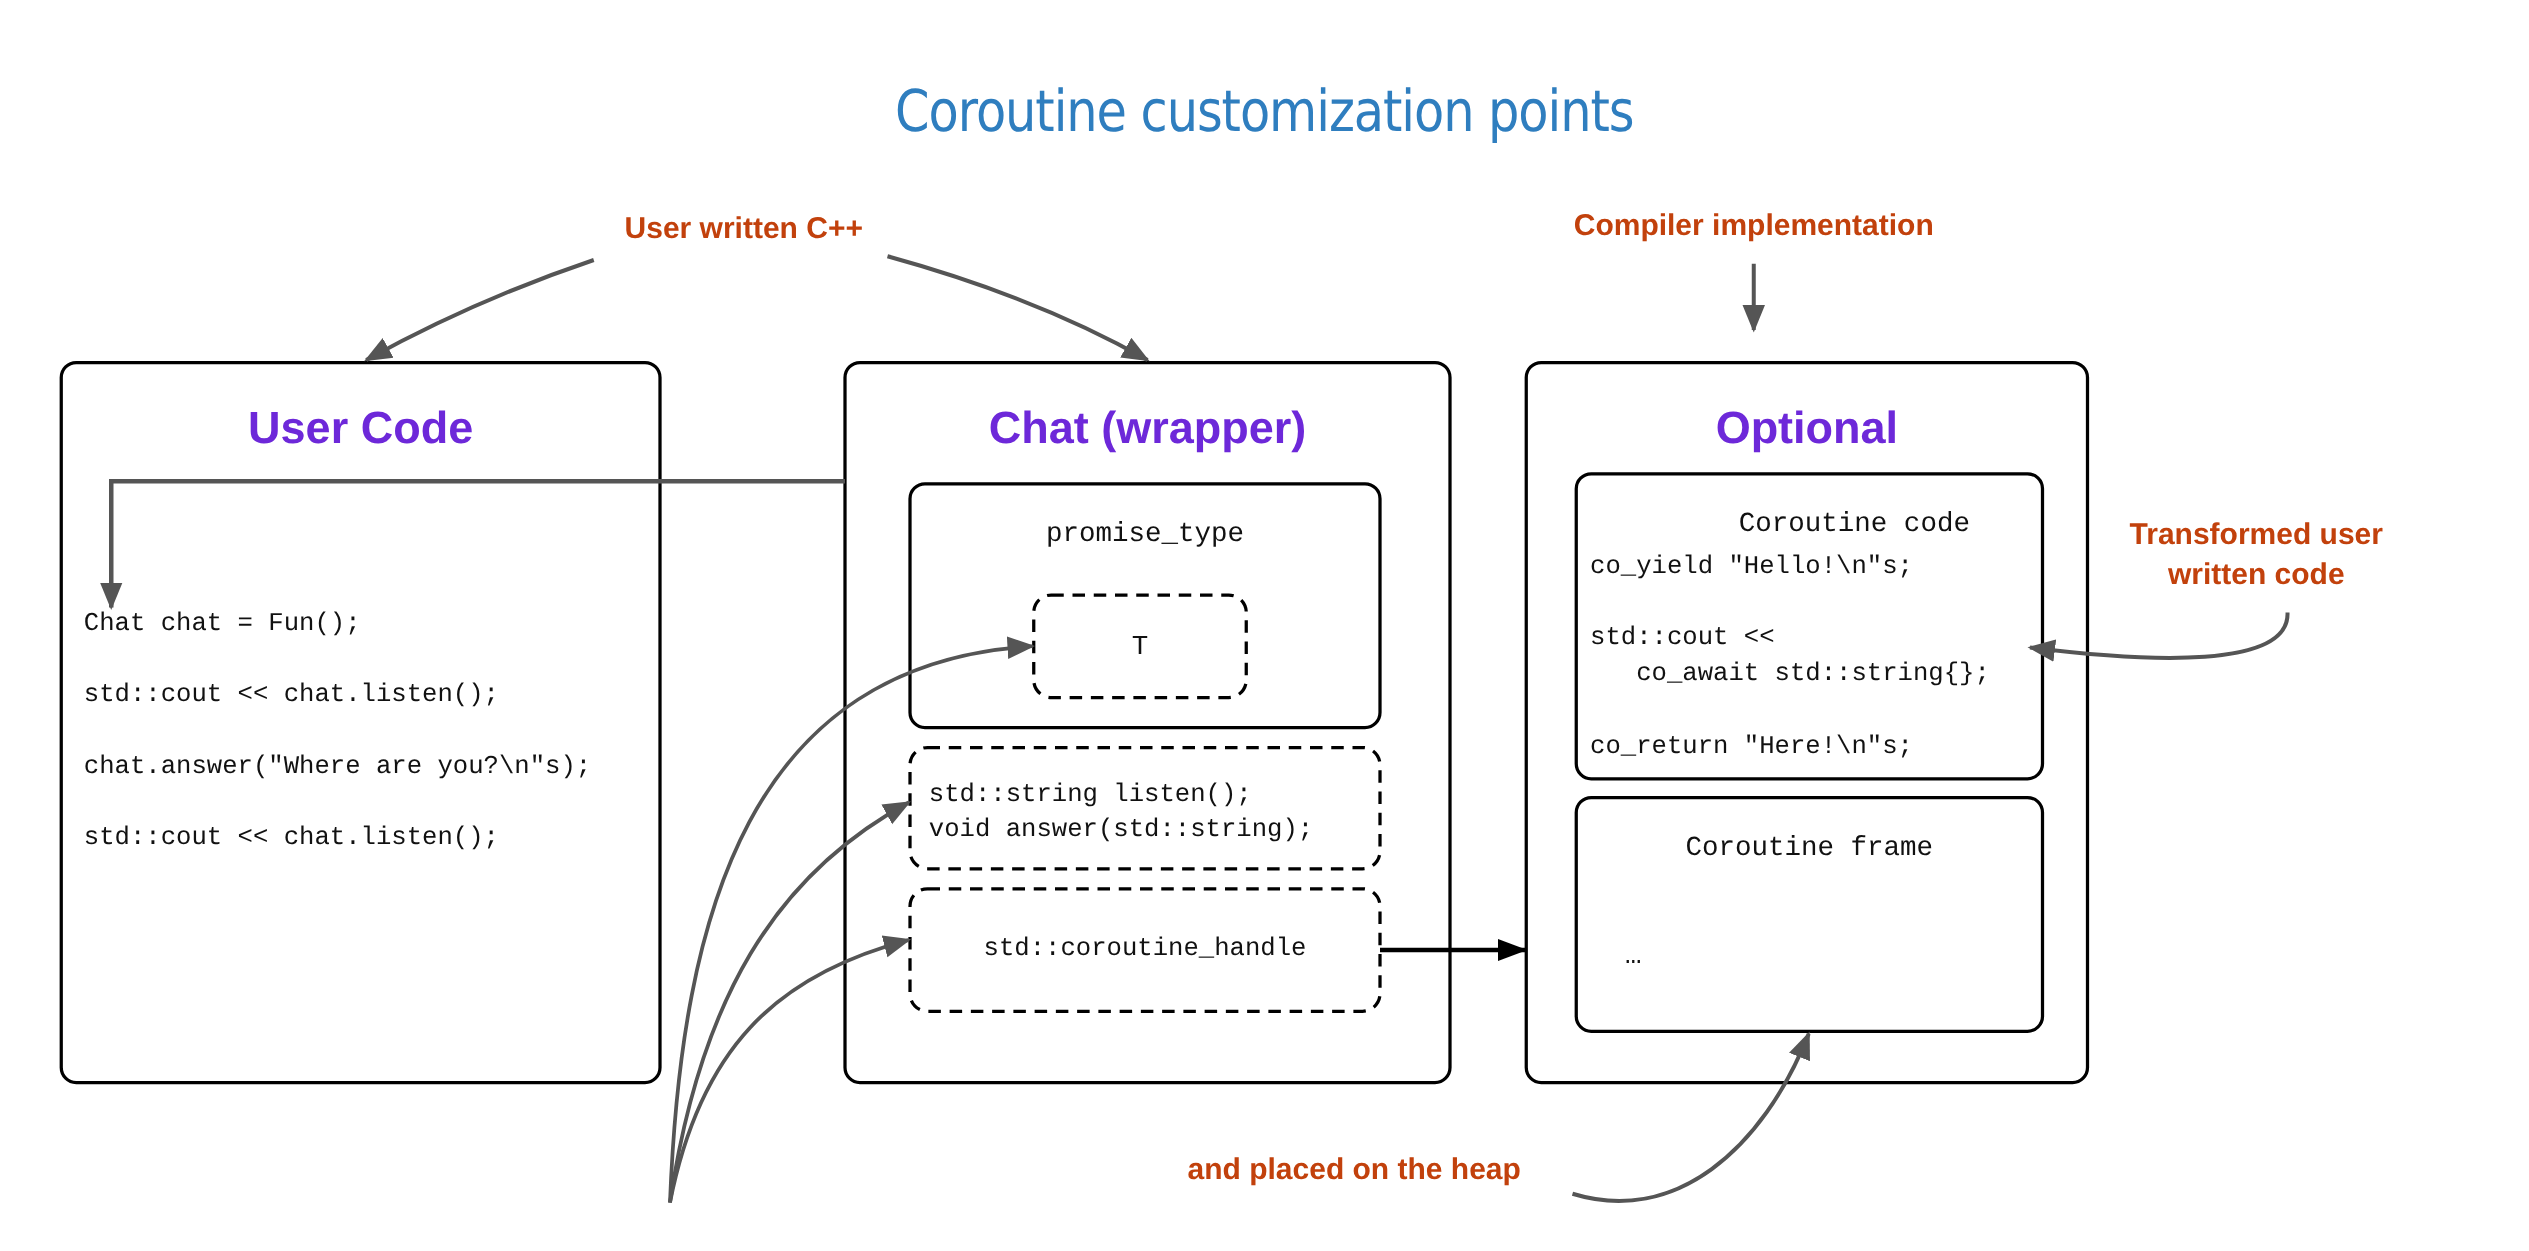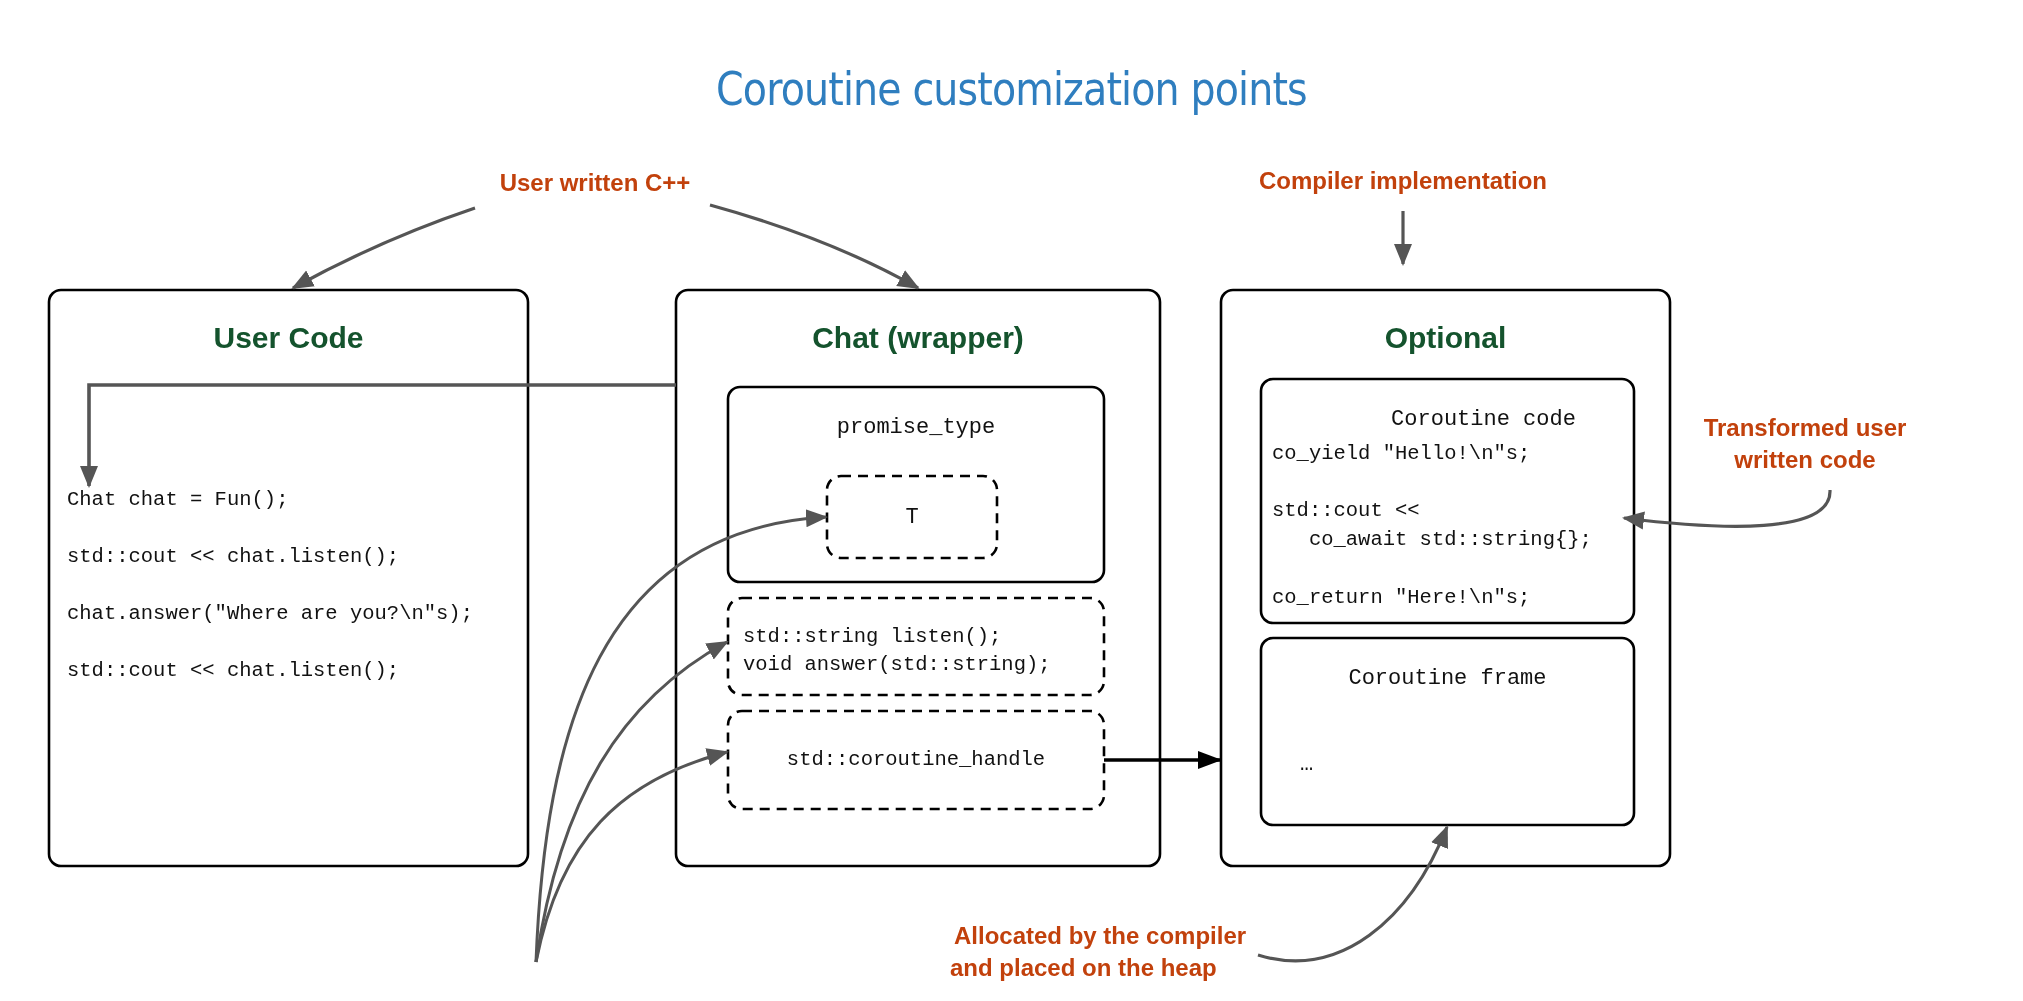--- a/index.html
+++ b/index.html
@@ -12,21 +12,21 @@
       letter-spacing: -1px; transform: scaleX(0.86); transform-origin: 1011px 0;
       white-space: nowrap;
     }
     .ann {
       font-family: "Liberation Sans", sans-serif; font-weight: bold;
       font-size: 24px; color: #c2410c; white-space: nowrap; text-align: center;
       line-height: 32px;
     }
     .box-title {
       font-family: "Liberation Sans", sans-serif; font-weight: bold;
-      font-size: 30px; color: #14532d; text-align: center; white-space: nowrap;
+      font-size: 36px; color: #6d28d9; text-align: center; white-space: nowrap;
     }
     .sub-title {
       font-family: Liberation Mono, monospace; font-size: 22px;
       color: #111; text-align: center; white-space: nowrap;
     }
     .code {
       font-family: "Liberation Mono", monospace; font-size: 20.5px; color: #111;
       white-space: pre; line-height: 28px;
     }
   </style>
@@ -74,21 +74,20 @@
 
   <div class="abs title" style="color:#2f7ebf">Coroutine customization points</div>
 
   <div class="abs ann" style="left:445px; top:127px; width:300px;">User written C++</div>
   <div class="abs ann" style="left:1253px; top:125px; width:300px;">Compiler implementation</div>
   <div class="abs ann" style="left:1685px; top:372px; width:240px;">
     <div>Transformed user</div>
     <div>written code</div>
   </div>
   <div class="abs ann" style="left:950px; top:880px; width:290px; text-align:left;">
-    <div style="padding-left:4px">Allocated by the compiler</div>
     <div>and placed on the heap</div>
   </div>
   <div class="abs ann" style="left:433px; top:957px; width:200px;">Compiler</div>
 
   <div class="abs box-title" style="left:49px; top:281px; width:479px;">User Code</div>
   <div class="abs code" style="left:67px; top:446px;">Chat chat = Fun();</div>
   <div class="abs code" style="left:67px; top:503px;">std::cout &lt;&lt; chat.listen();</div>
   <div class="abs code" style="left:67px; top:560px;">chat.answer("Where are you?\n"s);</div>
   <div class="abs code" style="left:67px; top:617px;">std::cout &lt;&lt; chat.listen();</div>
 

